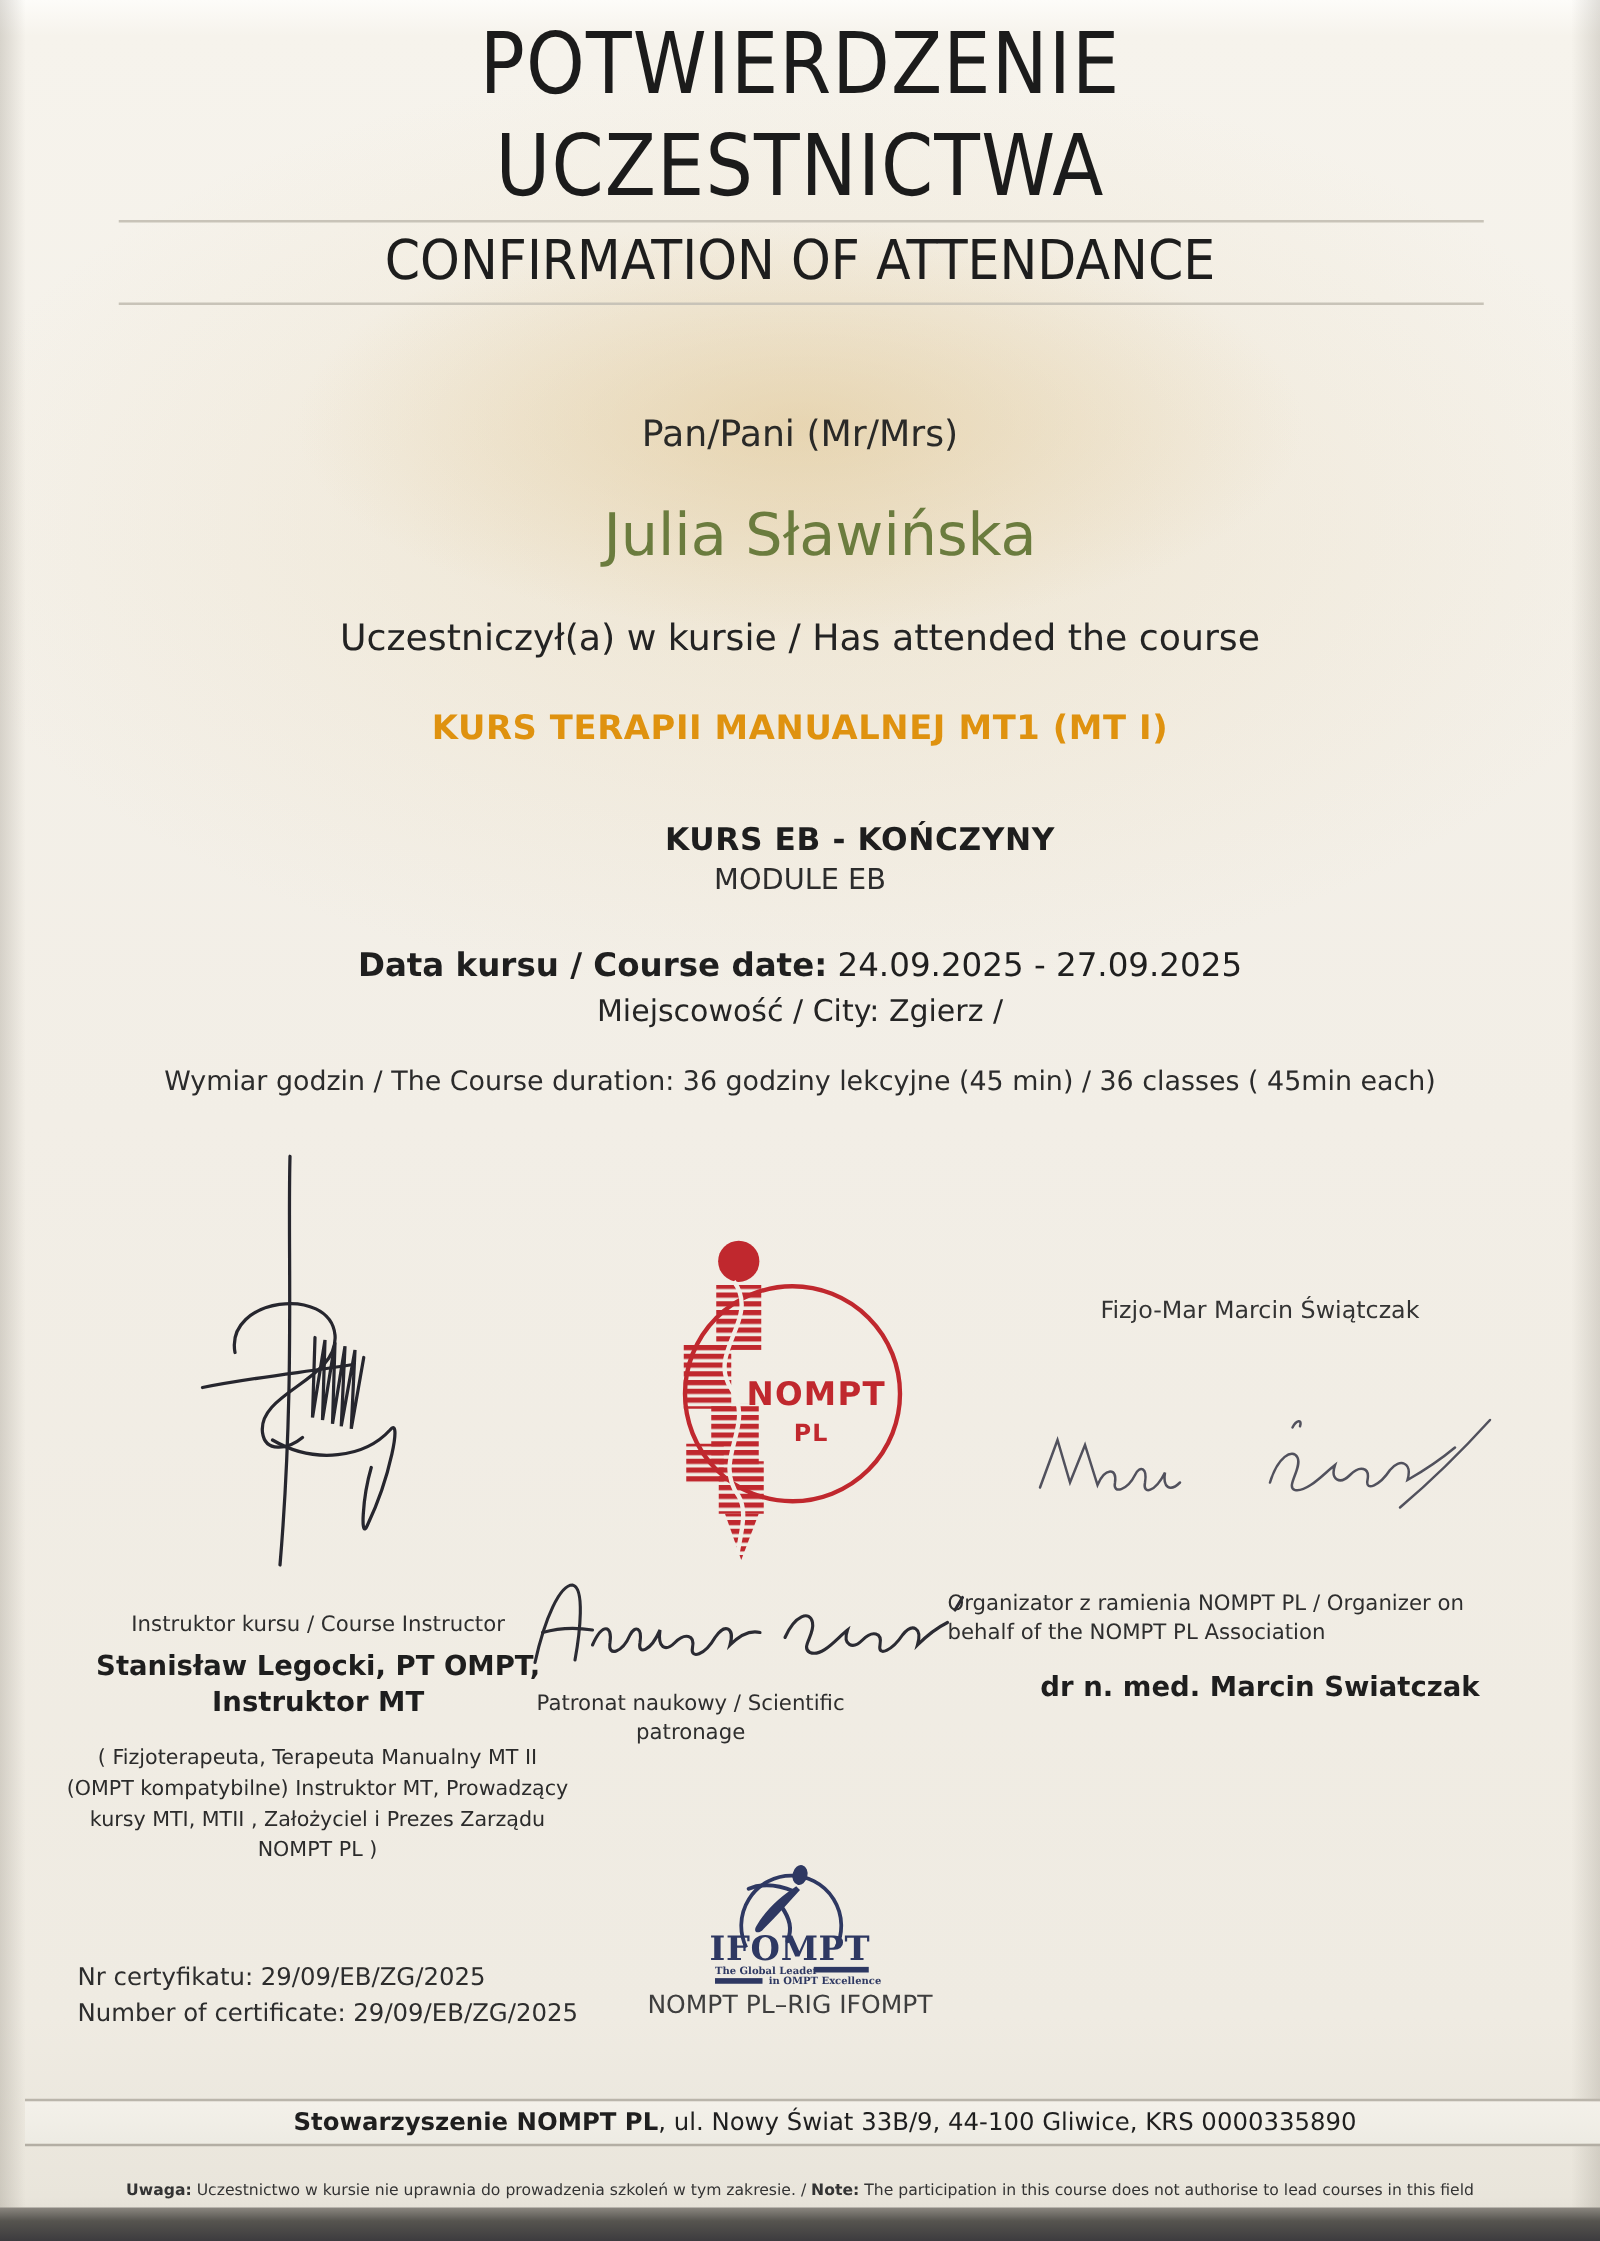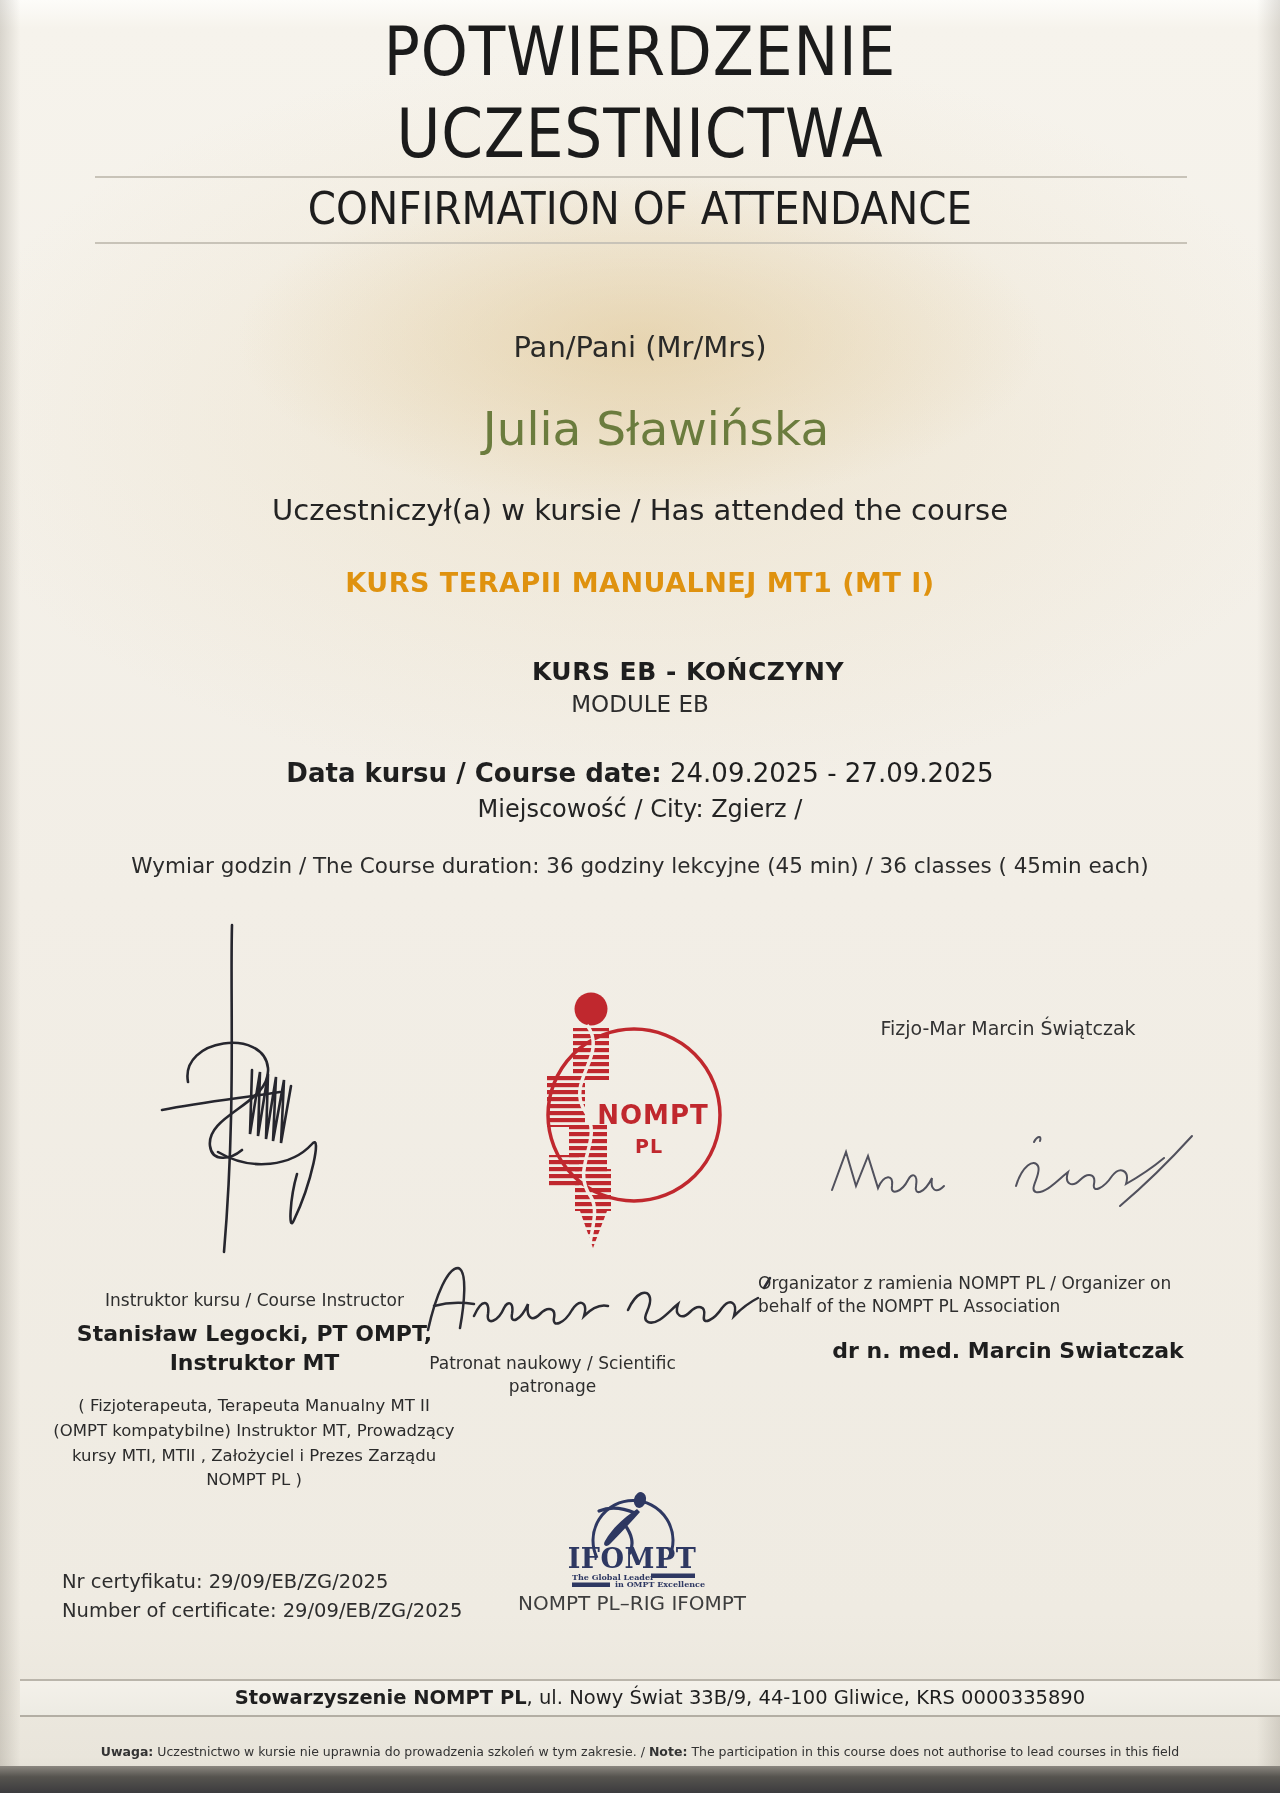--- a/index.html
+++ b/index.html
@@ -21,21 +21,21 @@
   .name{font-size:47px;color:#6b7c3e;}
   .attended{font-size:29px;color:#232323;}
   .course-pl{font-size:27px;font-weight:bold;color:#df920f;letter-spacing:0.5px;}
   .course-en{font-size:24px;color:#e5a93f;}
   .module-pl{font-size:25px;font-weight:bold;color:#1e1e1e;letter-spacing:0.5px;padding-left:48px;}
   .module-en{font-size:23px;color:#2c2c2c;}
   .dateline{font-size:26px;color:#1f1f1f;}
   .dateline b{font-weight:bold;}
   .cityline{font-size:24px;color:#242424;}
   .duration{font-size:21.5px;color:#2b2b2b;}
-  .company{font-size:19px;color:#333;}
+  .company{font-size:19px;color:#333;margin-top:20px;}
   .role{font-size:17px;color:#2e2e2e;line-height:1.35;}
   .signame{font-size:22px;font-weight:bold;color:#1e1e1e;line-height:1.3;}
   .details{font-size:16.5px;color:#2b2b2b;line-height:1.5;}
   .certno{font-size:19.5px;color:#2d2d2d;line-height:1.5;}
   .recognized{font-size:19px;color:#2d2d2d;line-height:1.45;}
   .rig{font-size:20px;color:#3e3e3e;}
   .addr-band{
     position:absolute;left:0;top:1679px;width:1280px;height:34px;
     border-top:2px solid #bab5ab;border-bottom:2px solid #b3aea4;
     background:linear-gradient(180deg,#f4f1ea,#edebe3);

